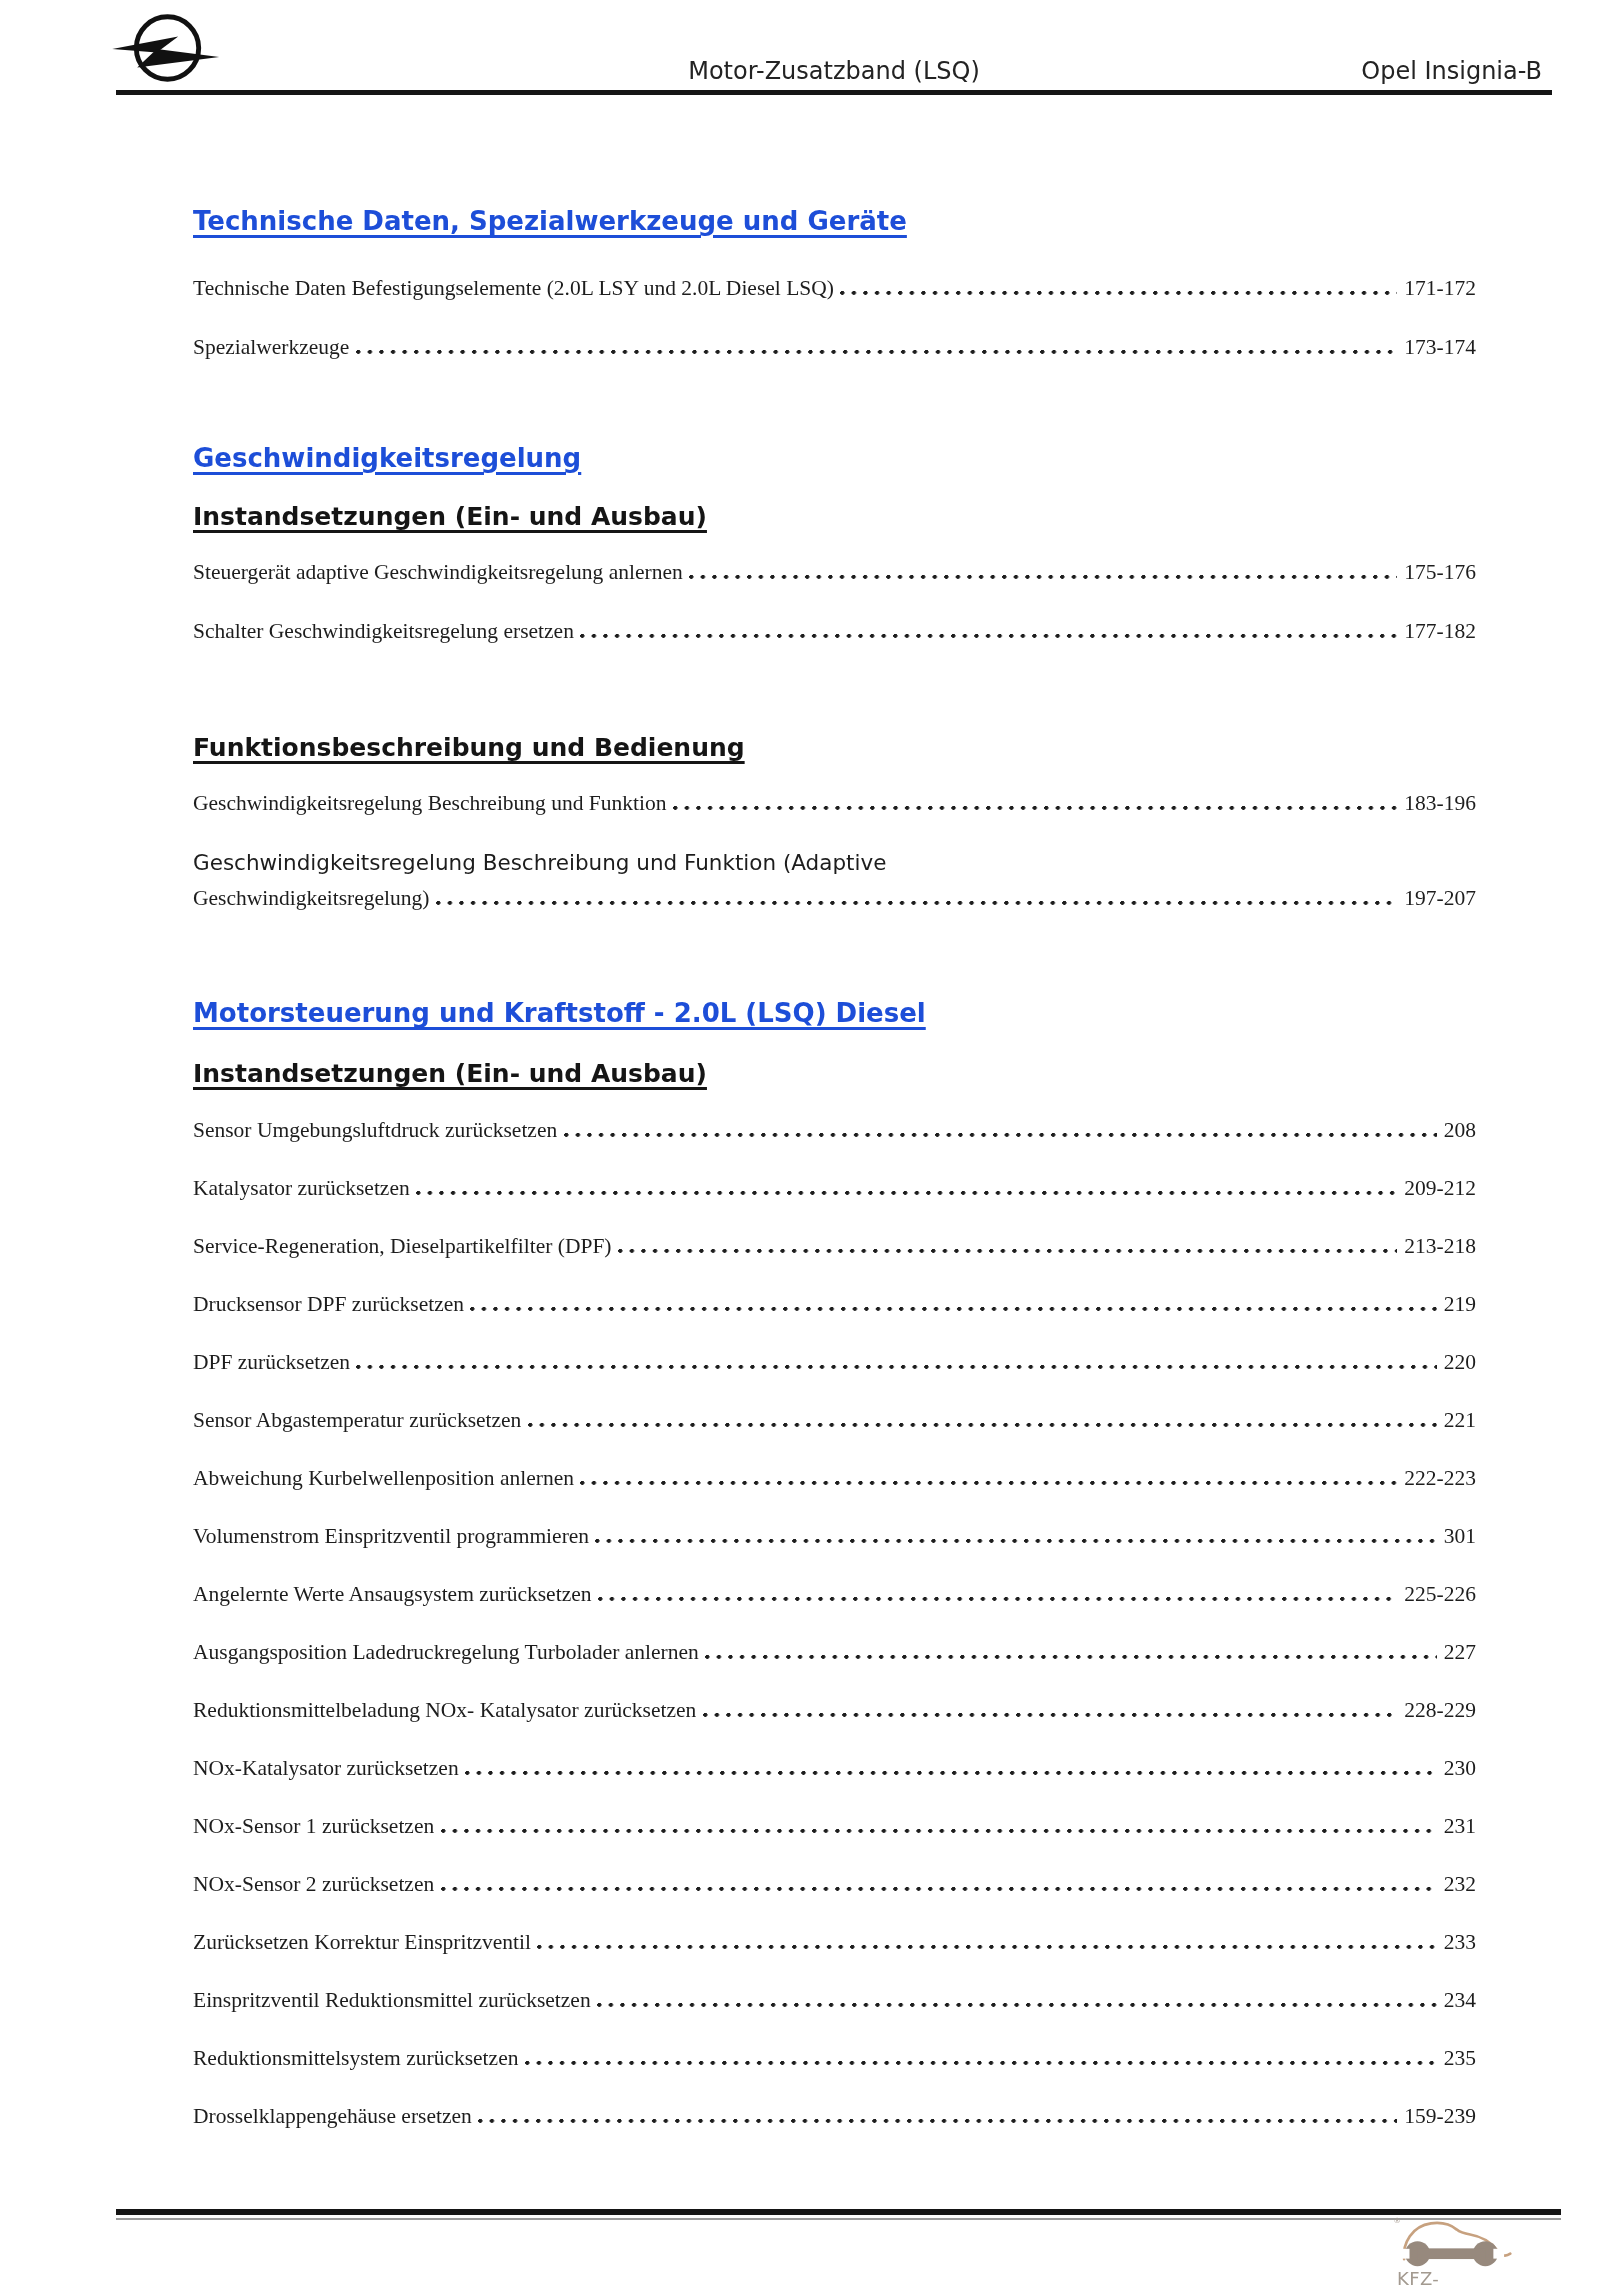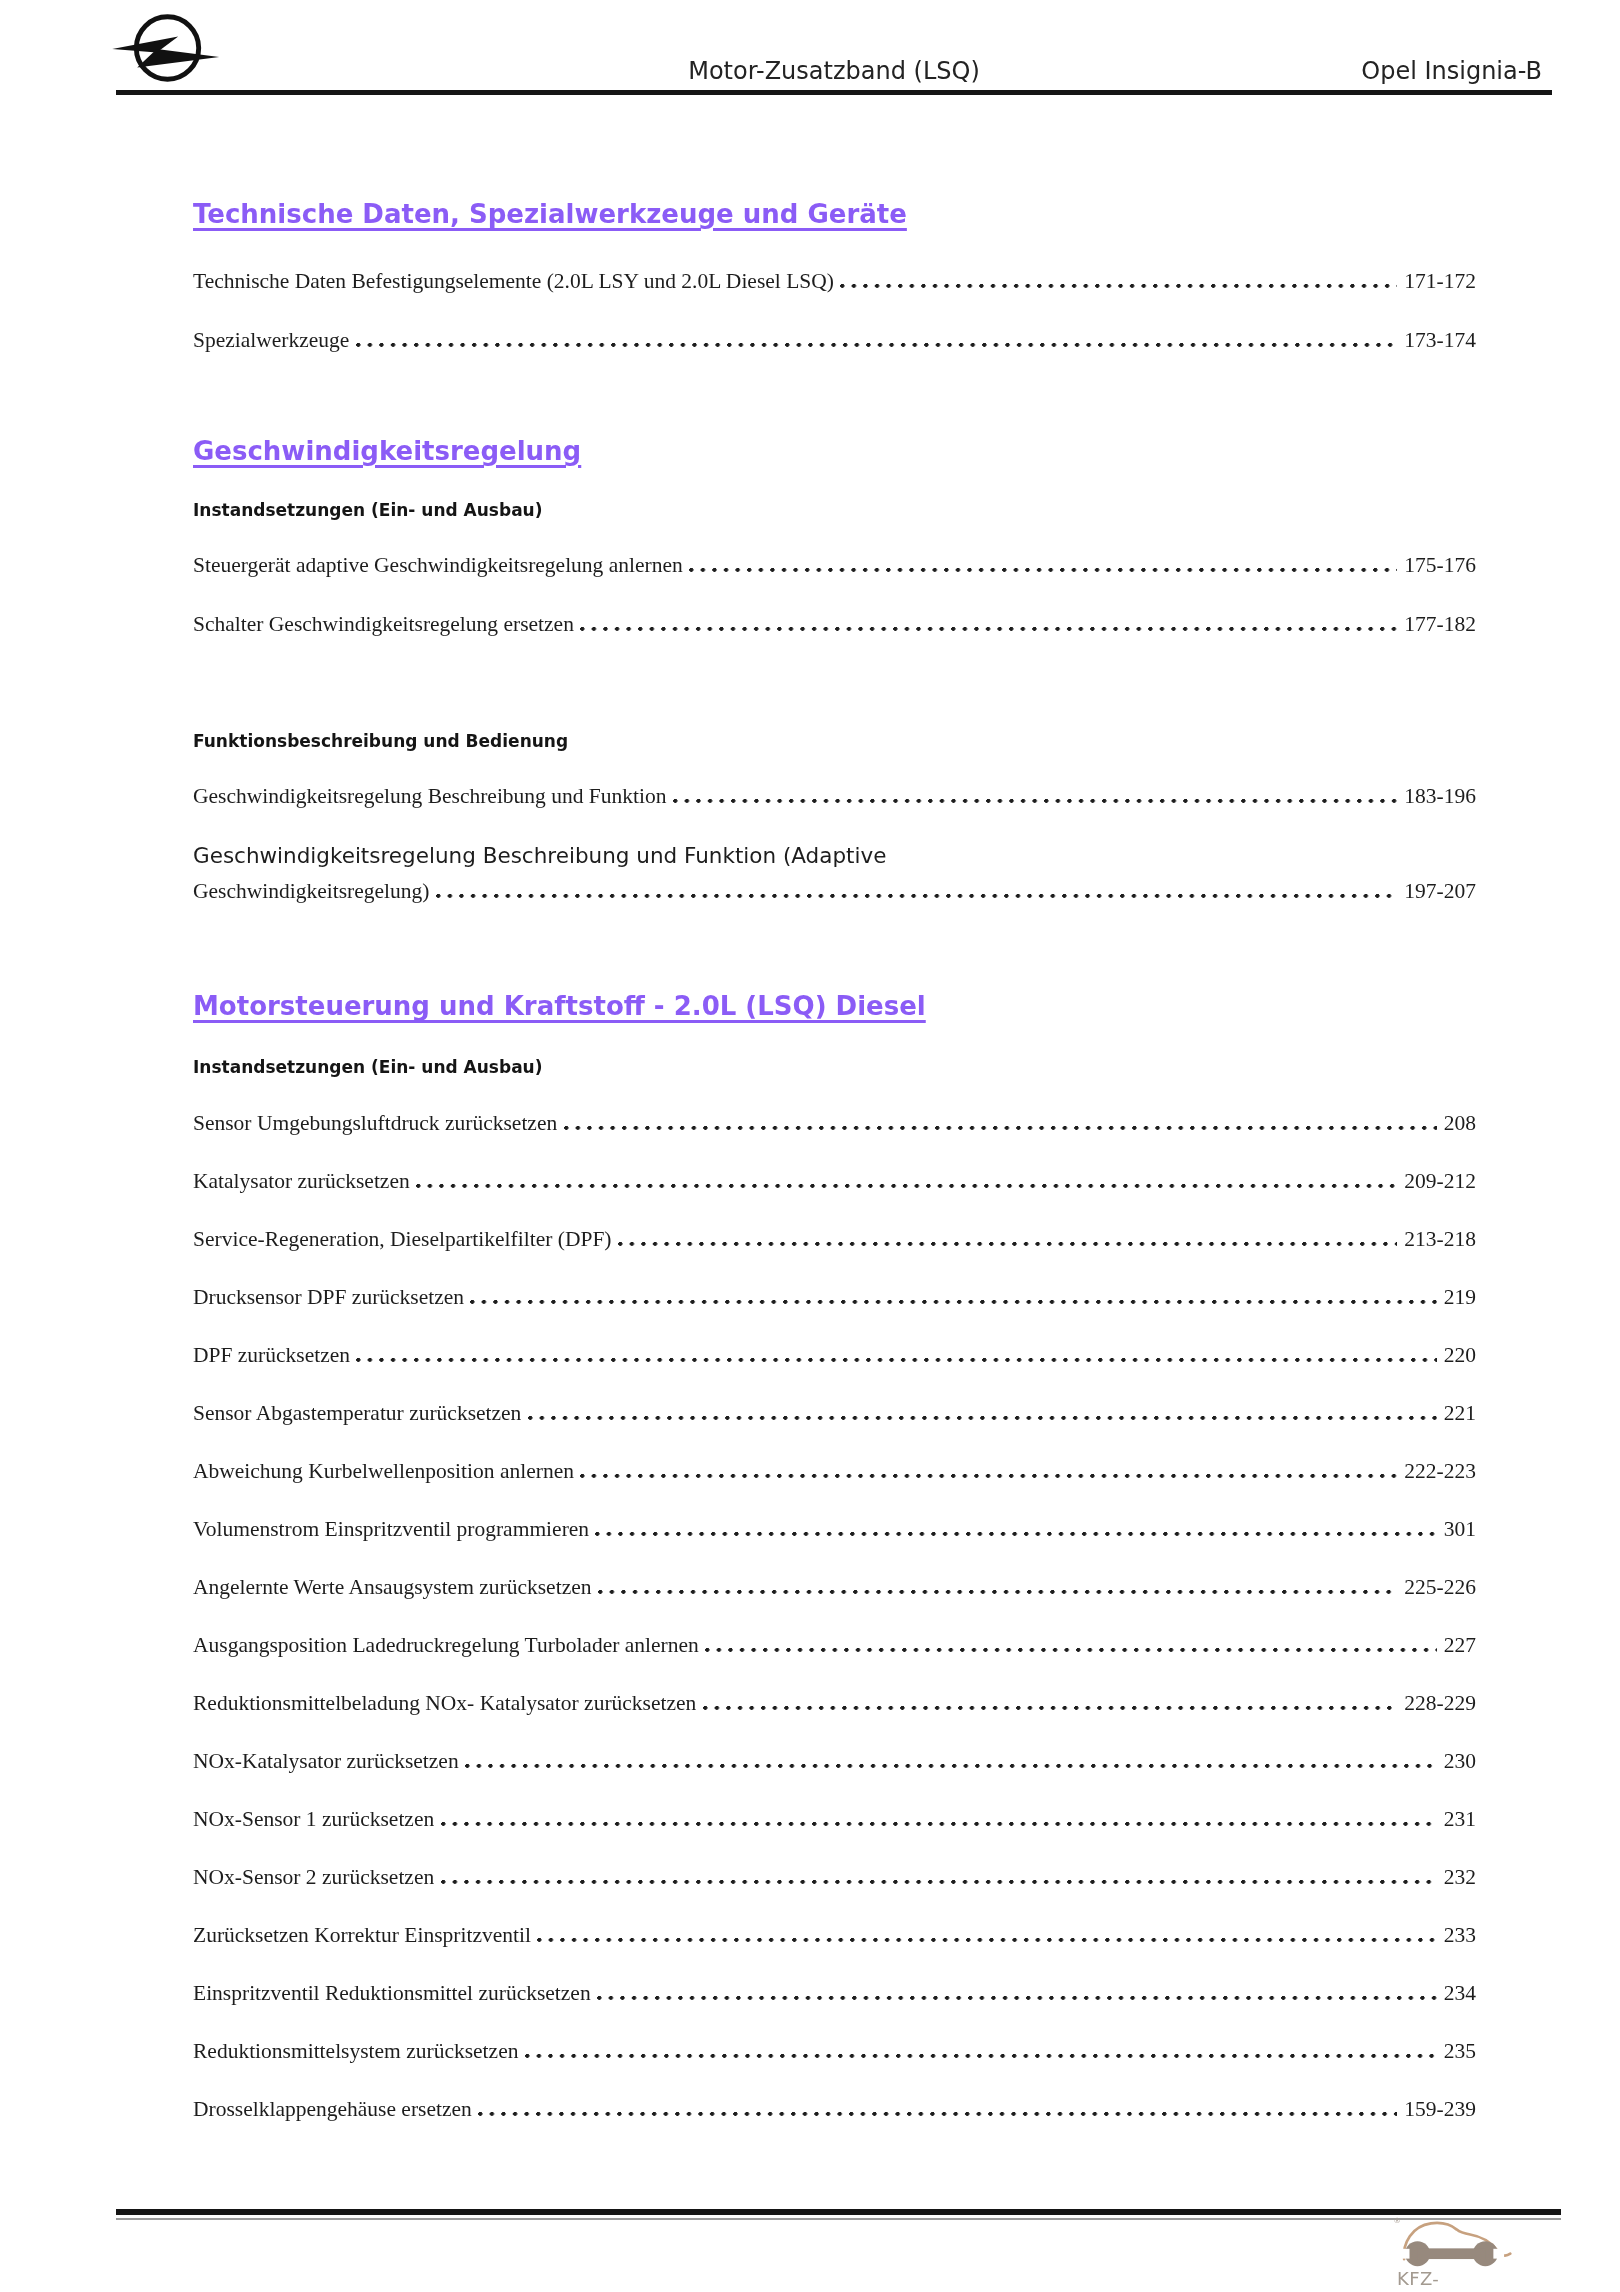--- a/index.html
+++ b/index.html
@@ -25,30 +25,30 @@
   }
   .hdr-right {
     position:absolute; right:126px; top:57px;
     font-size:24px; line-height:29px; color:#232323;
   }
 
   
   .content { position:absolute; left:193px; right:192px; top:195px; }
 
   .toc-h1 {
-    margin:2px 0 36px 0;
-    font-size:26px; line-height:34px; font-weight:bold; color:#8b5cf6;
+    margin:9px 0 36px 0;
+    font-size:26px; line-height:34px; font-weight:bold; color:#1d4ed8;
     text-decoration:underline; text-decoration-thickness:3.1px; text-underline-offset:5.4px;
   }
   .toc-h1.mt-a { margin-top:79px; margin-bottom:27px; }
   .toc-h1.mt-b { margin-top:83px; margin-bottom:29px; }
   .toc-h2 {
     margin:0 0 26px 0;
-    font-size:17px; line-height:30px; font-weight:bold; color:#151515;
-    text-decoration-thickness:2.7px; text-underline-offset:4.5px;
+    font-size:25px; line-height:30px; font-weight:bold; color:#151515;
+    text-decoration:underline; text-decoration-thickness:2.7px; text-underline-offset:4.5px;
   }
   .toc-h2.mt-c { margin-top:87px; }
   .toc-h2.mb-d { margin-bottom:27px; }
 
   .toc-entry { margin-bottom:30px; font-size:21.5px; line-height:29px; }
   .grp-b .toc-entry { margin-bottom:29px; }
   .toc-row { display:flex; align-items:baseline;font-family:Liberation Serif, serif; }
   .toc-title { white-space:nowrap; }
   .toc-line1 { margin-bottom:7.2px; }
   .dot-leader {

